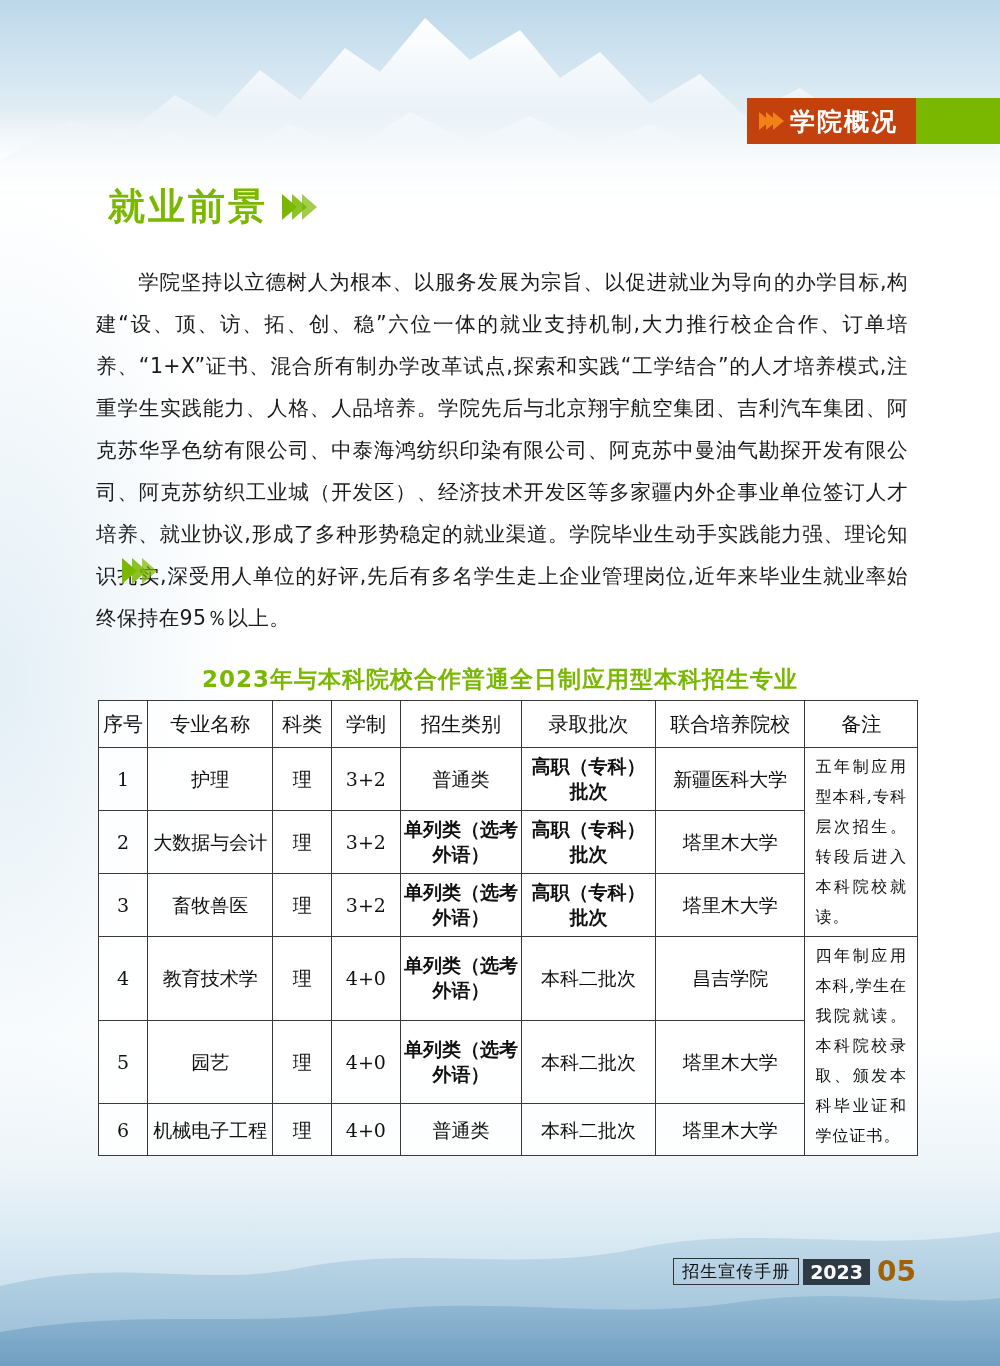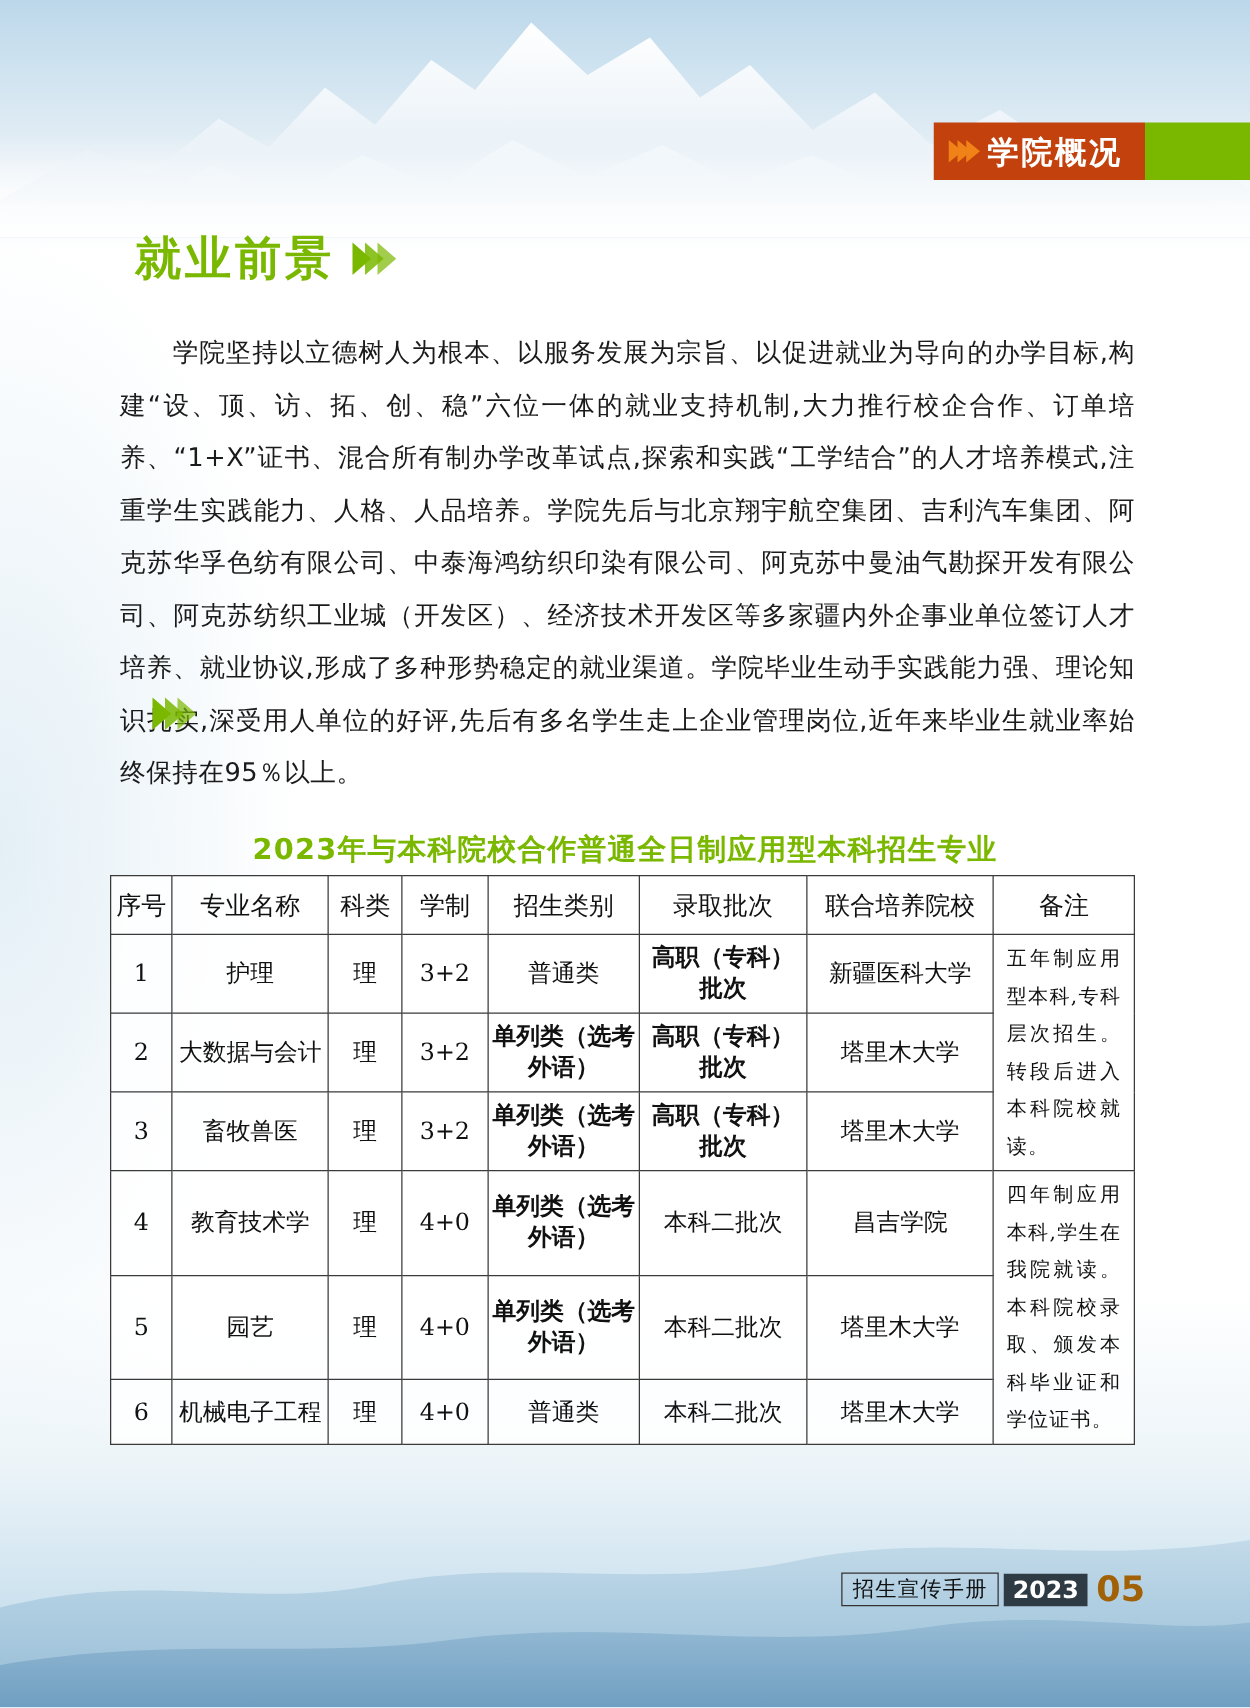--- a/index.html
+++ b/index.html
@@ -79,21 +79,21 @@
   }
   .para .indent{display:inline-block;width:42px;}
 
   .table-title{
     position:absolute;top:644px;left:0;width:1000px;text-align:center;
     font-family:"DejaVu Sans","Liberation Sans",sans-serif;
     font-weight:bold;font-size:23px;color:#7ab800;letter-spacing:1px;margin-top:20px;
   }
 
   
-  .tbl-wrap{position:absolute;left:88px;top:700px;width:695px;}
+  .tbl-wrap{position:absolute;left:98px;top:700px;width:695px;}
   table{border-collapse:collapse;width:820px;background:rgba(255,255,255,.82);}
   table td,table th{
     border:1px solid #3a3a3a;text-align:center;vertical-align:middle;
     font-family:"DejaVu Serif","Liberation Serif",serif;
     color:#111;font-size:19px;padding:6px 2px;line-height:26px;
   }
   table th{font-weight:normal;font-size:20px;padding:10px 2px;}
   .c-no{width:46px;}
   .c-name{width:128px;}
   .c-cat{width:56px;}

